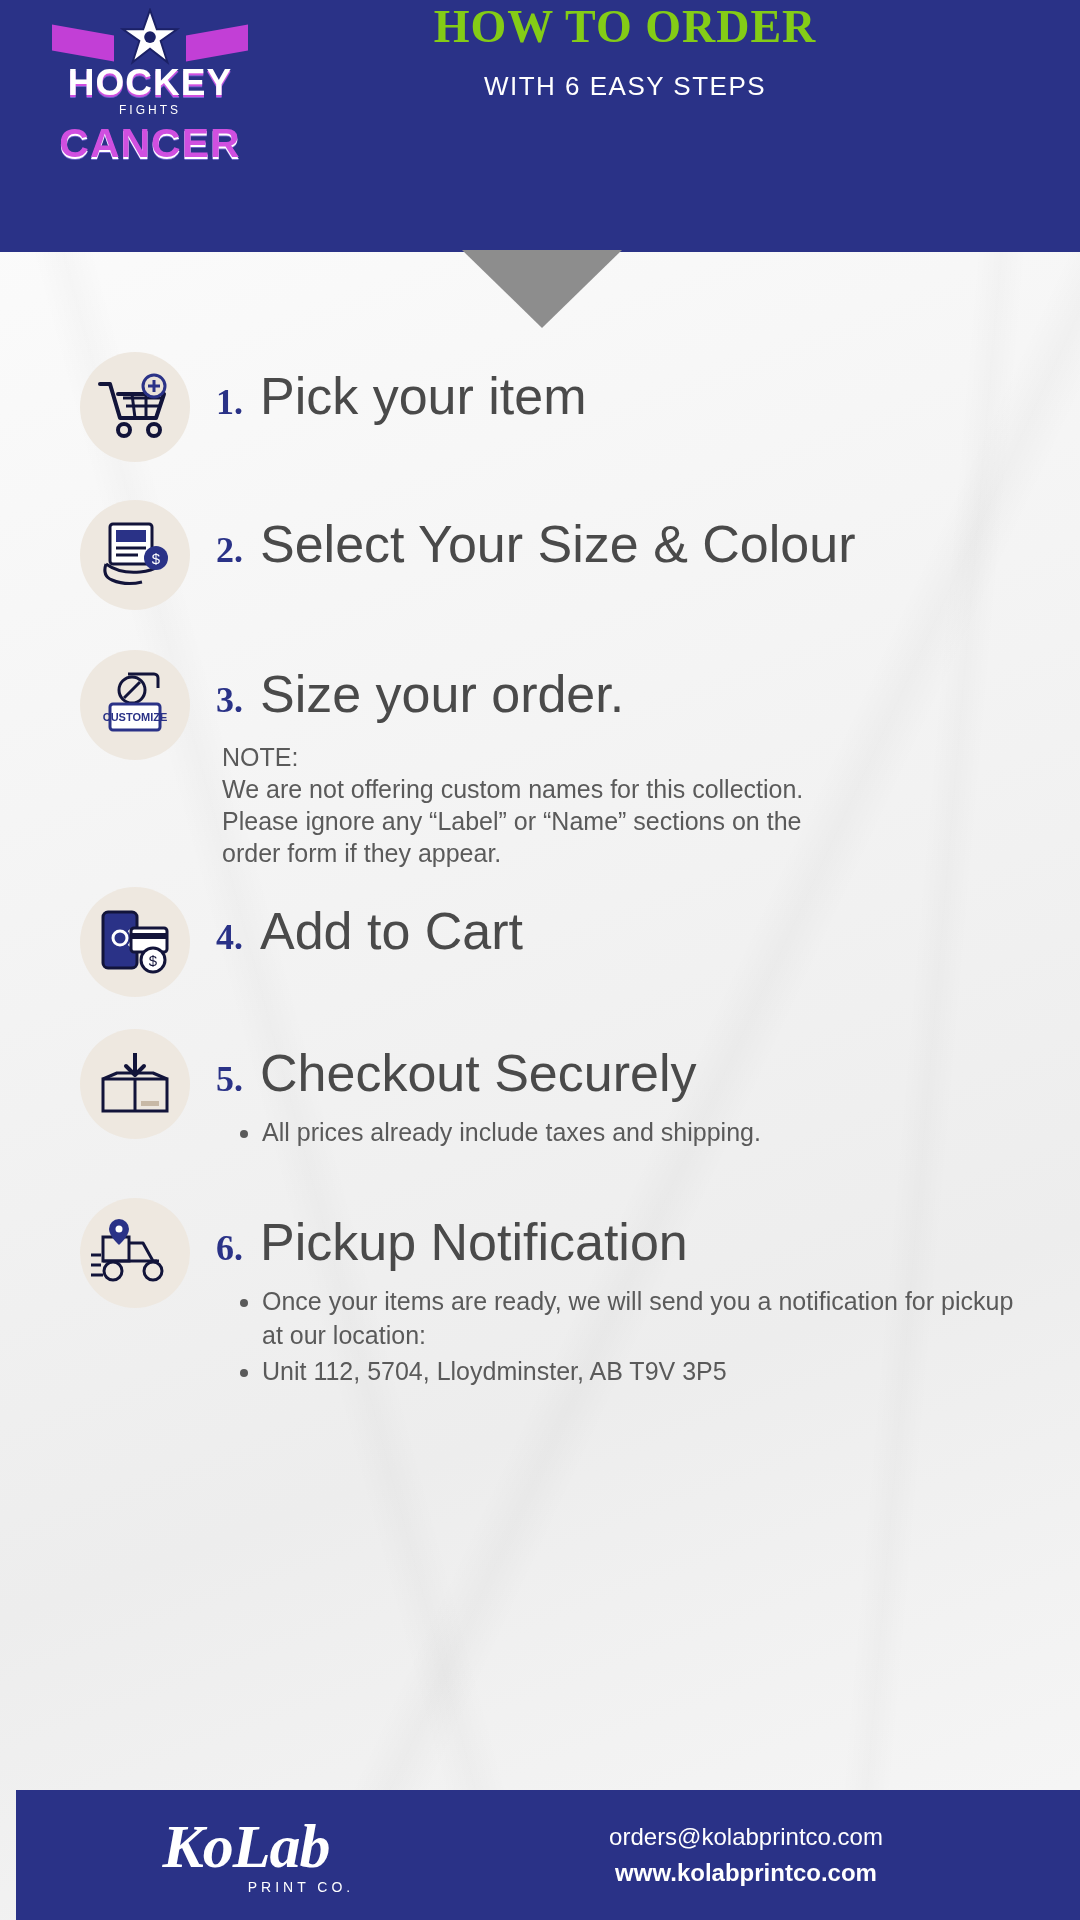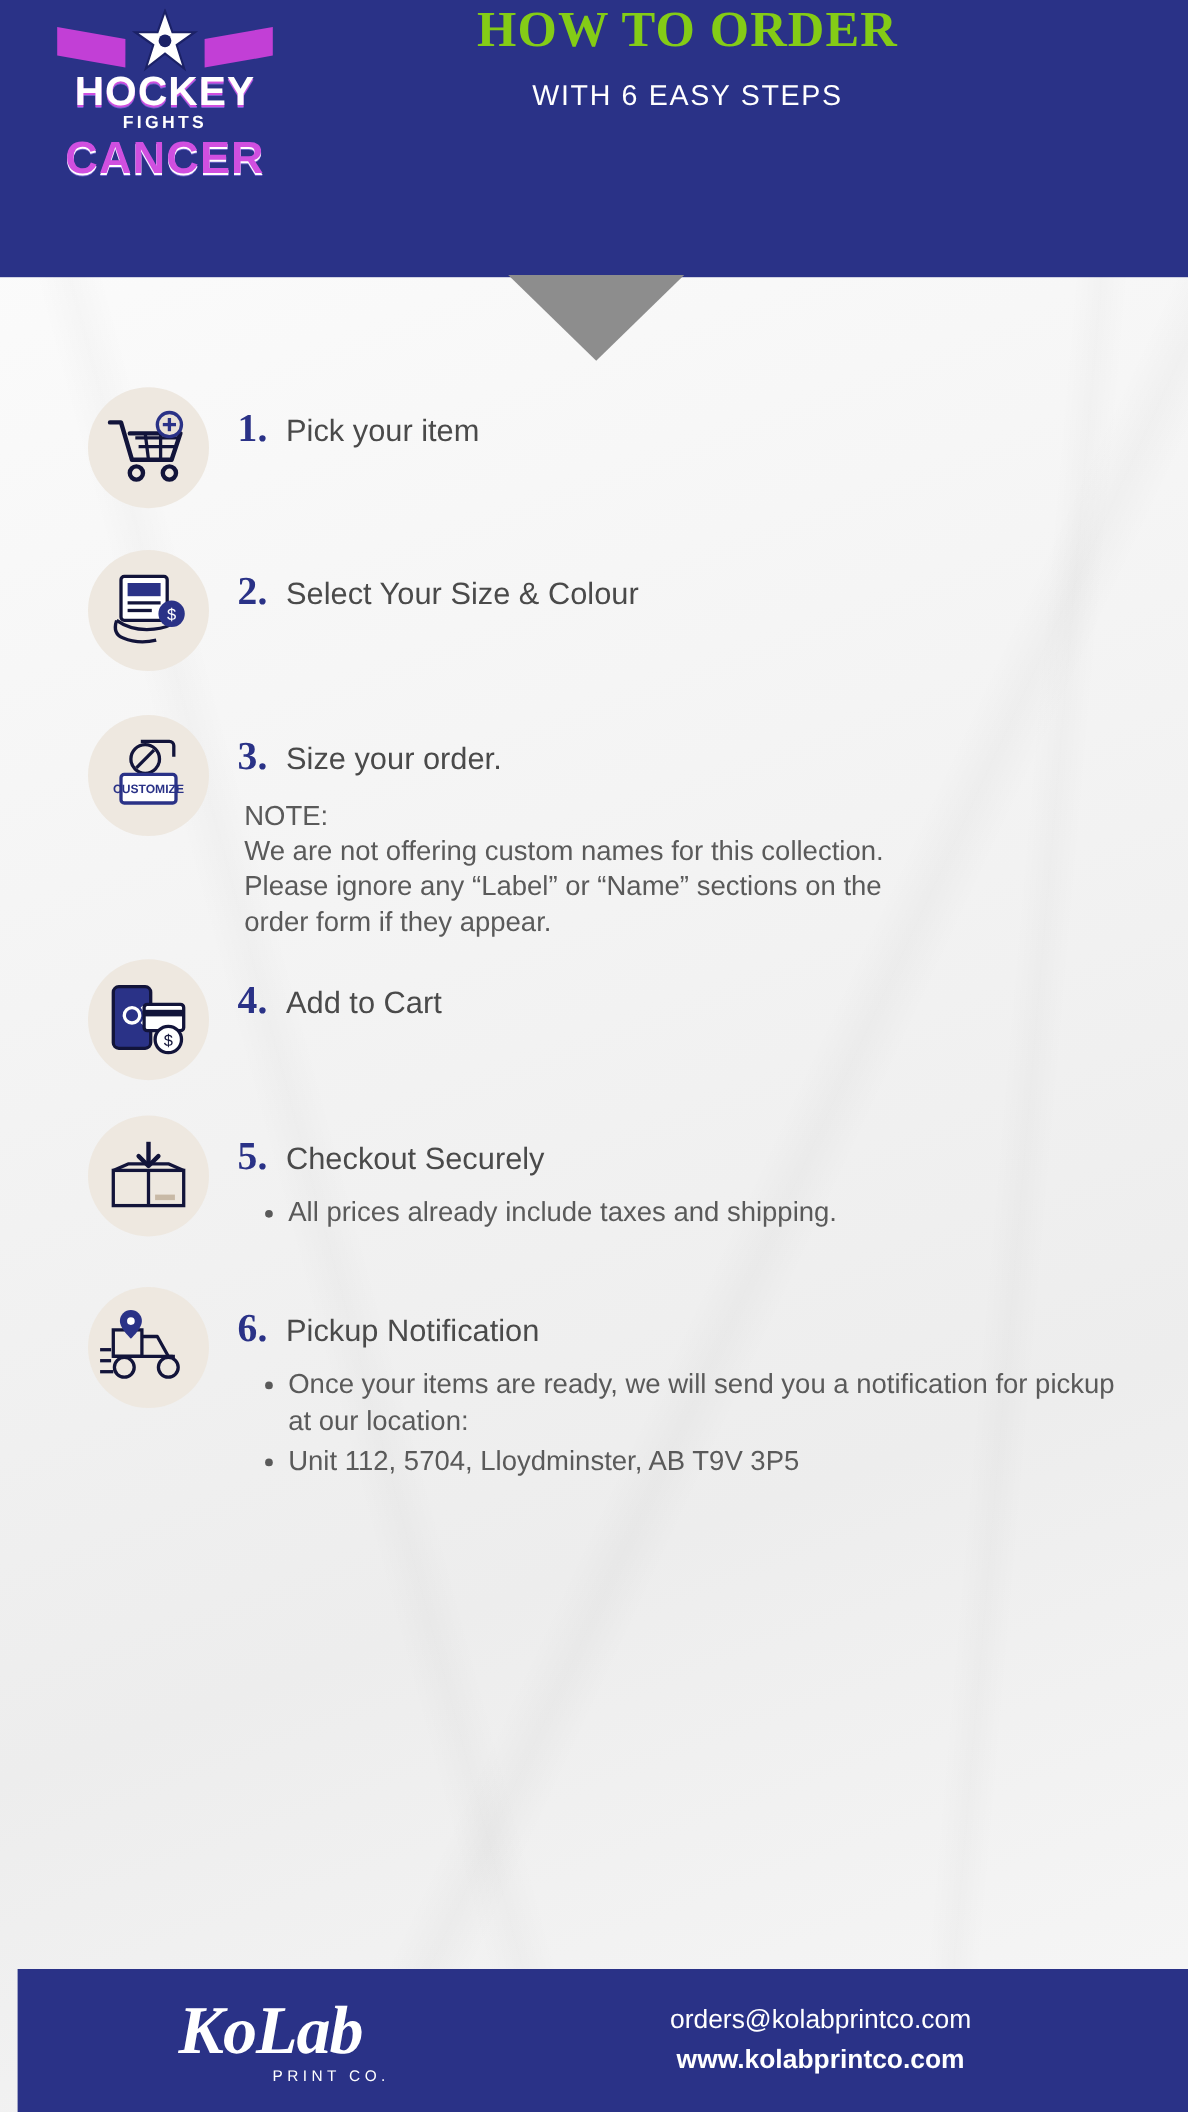--- a/index.html
+++ b/index.html
@@ -72,22 +72,22 @@
     letter-spacing: 1px;
     color: #ffffff;
     text-shadow: 0 2px 0 #d04fe0, 0 3px 0 #6d63c9;
   }
   .logo-word-fights {
     position: absolute;
     top: 103px;
     left: 0;
     width: 100%;
     text-align: center;
-    font-size: 16px;
-    font-weight: bold;
+    font-size: 12px;
+    font-weight: normal;
     letter-spacing: 3px;
     color: #ffffff;
   }
   .logo-word-cancer {
     position: absolute;
     top: 120px;
     left: 0;
     width: 100%;
     text-align: center;
     font-family: "Liberation Sans", sans-serif;
@@ -161,21 +161,21 @@
     align-items: baseline;
   }
   .step-num {
     font-family: "Liberation Serif", serif;
     font-weight: bold;
     font-size: 36px;
     color: #2a3287;
     min-width: 44px;
   }
   .step-title {
-    font-size: 28px;
+    font-size: 52px;
     color: #4a4a4a;
     font-weight: normal;
     line-height: 1.1;
   }
   .note {
     margin: 18px 0 0 6px;
     font-size: 25px;
     line-height: 1.28;
     color: #5a5a5a;
   }

